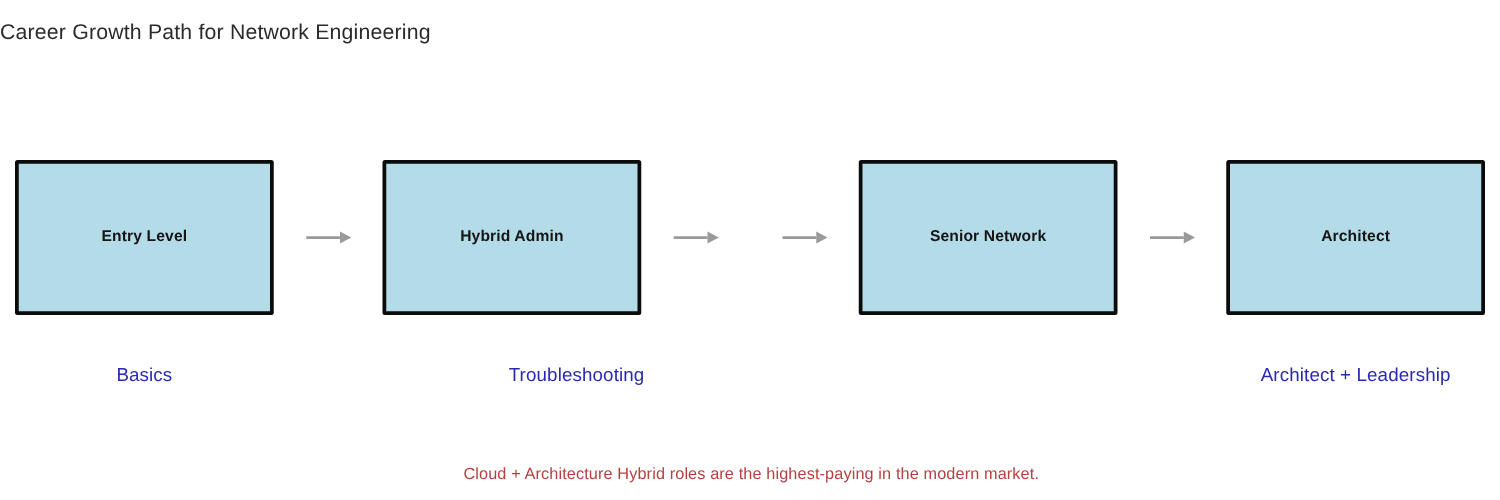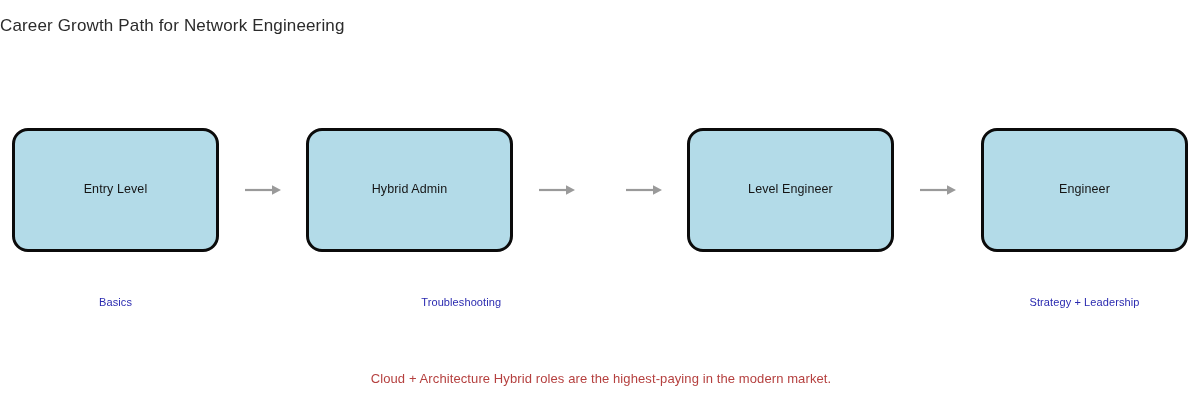--- a/index.html
+++ b/index.html
@@ -39,25 +39,26 @@
     flex-direction: row;
     align-items: center;
   }
 
   .node {
     flex: 0 0 207px;
     height: 124px;
     box-sizing: border-box;
     background: #b3dbe8;
     border: 3px solid #0b0b0b;
-    border-radius: 16px;
+    border-radius: 2px;
     display: flex;
     align-items: center;
     justify-content: center;
     padding: 0 6px;
+    font-weight: bold;
   }
   .node-label {
     font-size: 12.5px;
     color: #151515;
     text-align: center;
     line-height: 1.25;
     letter-spacing: 0.1px;
   }
 
   .connector {
@@ -77,21 +78,21 @@
     width: 1176px;
     display: flex;
     flex-direction: row;
   }
   .edge-label-cell {
     flex: 0 0 207px;
     text-align: center;
   }
   .edge-label-gap { flex: 1 1 auto; }
   .edge-label {
-    font-size: 11px;
+    font-size: 15px;
     color: #2a2ab0;
     letter-spacing: 0.1px;
     white-space: nowrap;
   }
 
   #footnote {
     position: absolute;
     top: 371px;
     left: 1px;
     width: 1200px;
@@ -132,49 +133,49 @@
 
 
   <div class="connector">
     <svg width="40" height="14" viewBox="0 0 40 14">
       <line x1="2" y1="7" x2="29" y2="7" stroke="#9a9a9a" stroke-width="2.2"></line>
       <polygon points="29,2.2 38,7 29,11.8" fill="#9a9a9a"></polygon>
     </svg>
   </div>
 
   <div class="node">
-    <span class="node-label">Level Engineer</span>
+    <span class="node-label">Senior Network</span>
   </div>
 
   <div class="connector">
     <svg width="40" height="14" viewBox="0 0 40 14">
       <line x1="2" y1="7" x2="29" y2="7" stroke="#9a9a9a" stroke-width="2.2"></line>
       <polygon points="29,2.2 38,7 29,11.8" fill="#9a9a9a"></polygon>
     </svg>
   </div>
 
   <div class="node">
-    <span class="node-label">Engineer</span>
+    <span class="node-label">Architect</span>
   </div>
 
 </div>
 
 <div id="edge-label-row">
   <div class="edge-label-cell">
     <span class="edge-label">Basics</span>
   </div>
   <div class="edge-label-gap"></div>
 
   <div class="edge-label-cell">
     <span class="edge-label">Troubleshooting</span>
   </div>
   <div class="edge-label-gap"></div>
 
   <div class="edge-label-gap"></div>
 
   <div class="edge-label-gap"></div>
 
   <div class="edge-label-cell">
-    <span class="edge-label">Strategy + Leadership</span>
+    <span class="edge-label">Architect + Leadership</span>
   </div>
 </div>
 
 <div id="footnote">Cloud + Architecture Hybrid roles are the highest-paying in the modern market.</div>
 
 </body></html>

